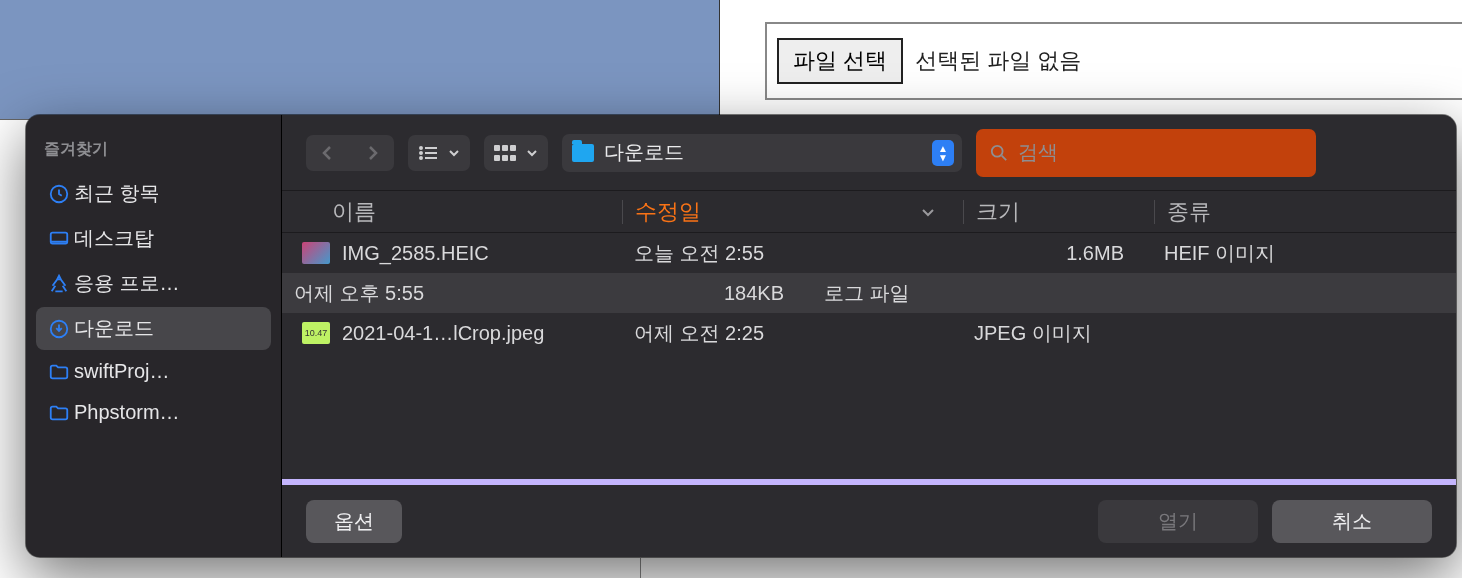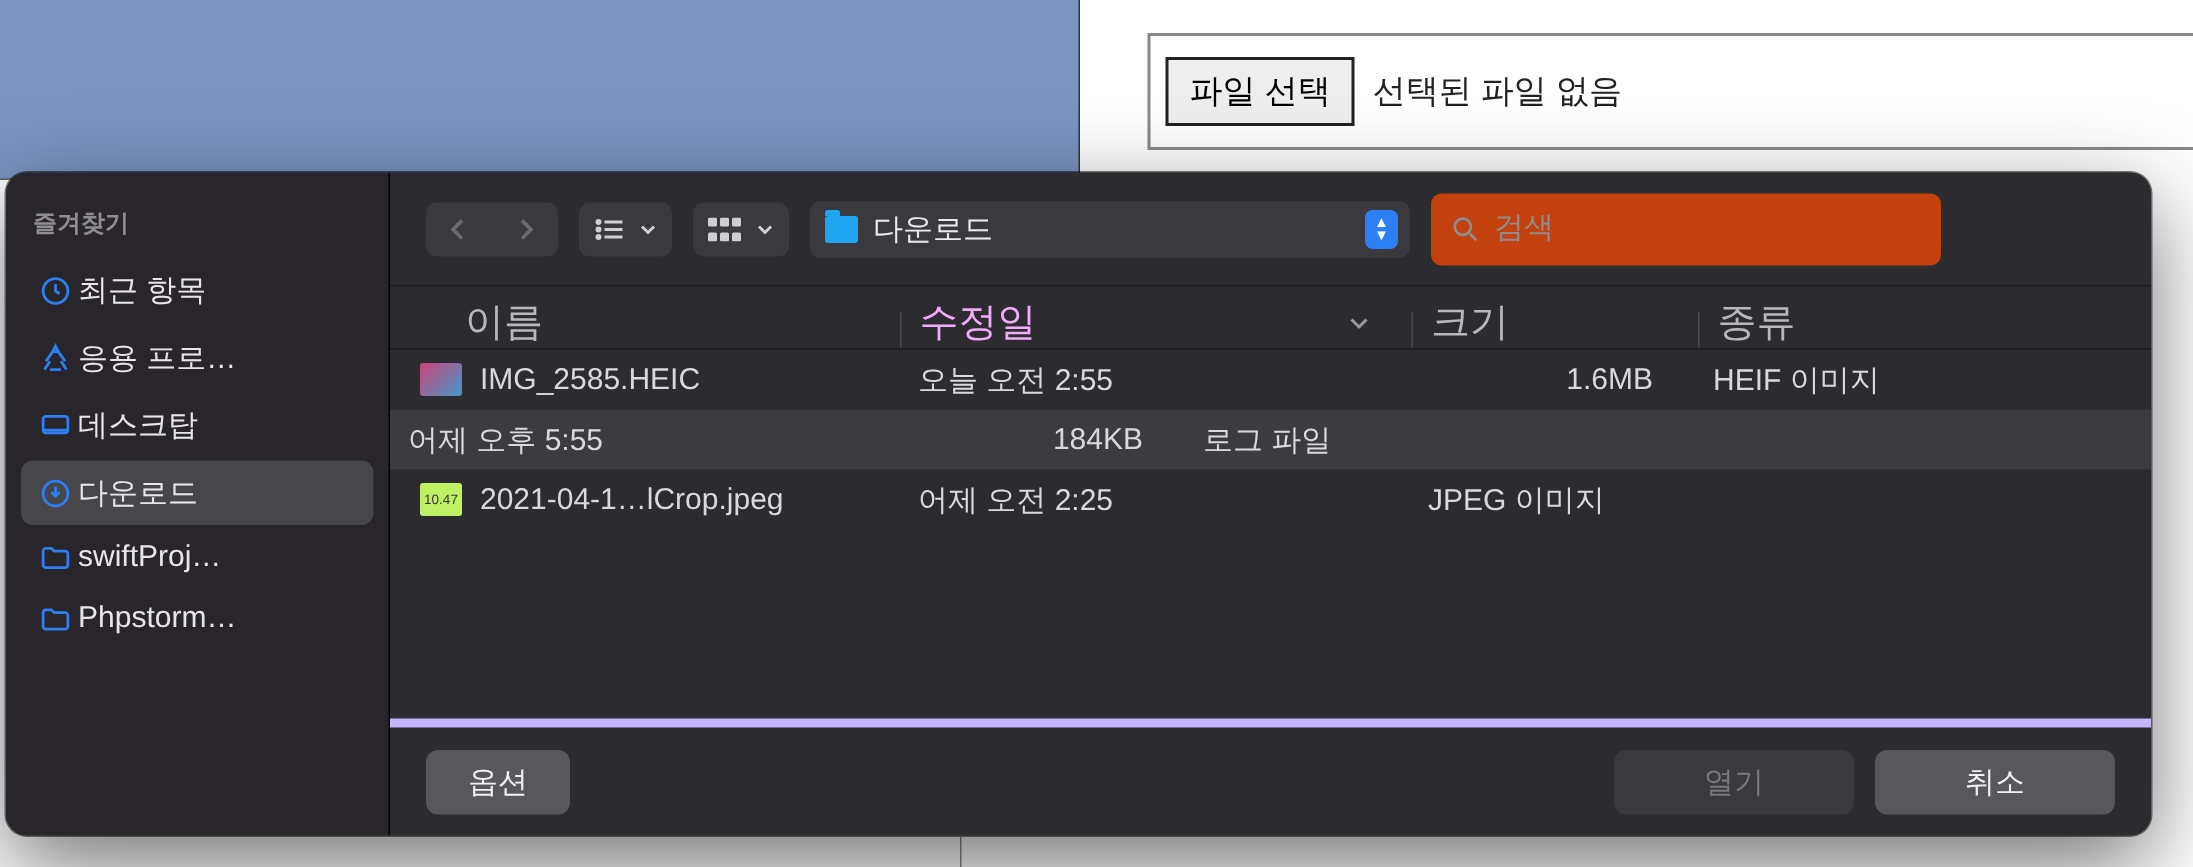--- a/index.html
+++ b/index.html
@@ -52,21 +52,21 @@
       background: #fff;
     }
     .bg-bottom-border {
       position: absolute;
       left: 640px; top: 558px; height: 20px;
       border-left: 1px solid #888;
     }
 
     .dialog {
       position: absolute;
-      left: 4px; top: 115px;
+      left: 26px; top: 115px;
       width: 1430px; height: 442px;
       background: #2b2a2e;
       border-radius: 14px;
       box-shadow: 0 20px 60px rgba(0,0,0,0.55), 0 0 0 1px rgba(0,0,0,0.5);
       display: flex;
       overflow: hidden;
     }
     .sidebar {
       width: 256px;
       background: #28272aee;
@@ -188,35 +188,35 @@
       outline: none;
       color: #eaeaec;
       font-size: 20px;
       width: 100%;
     }
     .search-box input::placeholder { color: #8e8e92; }
     .search-icon { color: #8e8e92; }
 
     .columns-header {
       display: flex;
-      align-items: flex-end;
+      align-items: center;
       height: 42px;
       border-bottom: 1px solid #1c1b1e;
       color: #b8b8bb;
-      font-size: 26px;
+      font-size: 22px;
     }
     .columns-header .col, .file-row .col {
       padding: 0 12px;
     }
     .col-name { flex: 0 0 340px; padding-left: 50px !important; }
     .col-date { flex: 0 0 340px; display: flex; align-items: center; justify-content: space-between; padding-right: 28px !important; }
     .col-size { flex: 0 0 190px; text-align: right; padding-right: 28px !important; }
     .col-kind { flex: 1; }
     .col-date .sort { color: #9a999d; }
-    .columns-header .active { color: #f0abfc; font-weight: 500; }
+    .columns-header .active { color: #f97316; font-weight: 500; }
     .col-sep { width: 1px; height: 24px; background: #4a494d; }
 
     .file-list {
       flex: 1;
       overflow: hidden;
       position: relative;
     }
     .file-row {
       display: flex;
       align-items: center;
@@ -284,34 +284,34 @@
             <circle cx="12" cy="12" r="9"></circle>
             <path d="M12 7v5l3 2"></path>
           </svg>
       </span>
       <span class="label">최근 항목</span>
     </div>
 
     <div class="sidebar-item">
       <span class="sicon">
         <svg width="22" height="22" viewBox="0 0 24 24" fill="none" stroke="currentColor" stroke-width="2">
-            <path d="M12 3l2 4h-4l2-4zM5 14l5-7M19 14l-5-7M4 20l4-6M20 20l-4-6M8 20h8"></path>
-          </svg>
-      </span>
-      <span class="label">응용 프로…</span>
-    </div>
-
-    <div class="sidebar-item">
-      <span class="sicon">
-        <svg width="22" height="22" viewBox="0 0 24 24" fill="none" stroke="currentColor" stroke-width="2">
             <rect x="3" y="5" width="18" height="12" rx="2"></rect>
             <path d="M3 15h18"></path>
           </svg>
       </span>
       <span class="label">데스크탑</span>
+    </div>
+
+    <div class="sidebar-item">
+      <span class="sicon">
+        <svg width="22" height="22" viewBox="0 0 24 24" fill="none" stroke="currentColor" stroke-width="2">
+            <path d="M12 3l2 4h-4l2-4zM5 14l5-7M19 14l-5-7M4 20l4-6M20 20l-4-6M8 20h8"></path>
+          </svg>
+      </span>
+      <span class="label">응용 프로…</span>
     </div>
 
     <div class="sidebar-item selected">
       <span class="sicon">
         <svg width="22" height="22" viewBox="0 0 24 24" fill="none" stroke="currentColor" stroke-width="2">
             <circle cx="12" cy="12" r="9"></circle>
             <path d="M12 7v7M9 11l3 3 3-3"></path>
           </svg>
       </span>
       <span class="label">다운로드</span>

